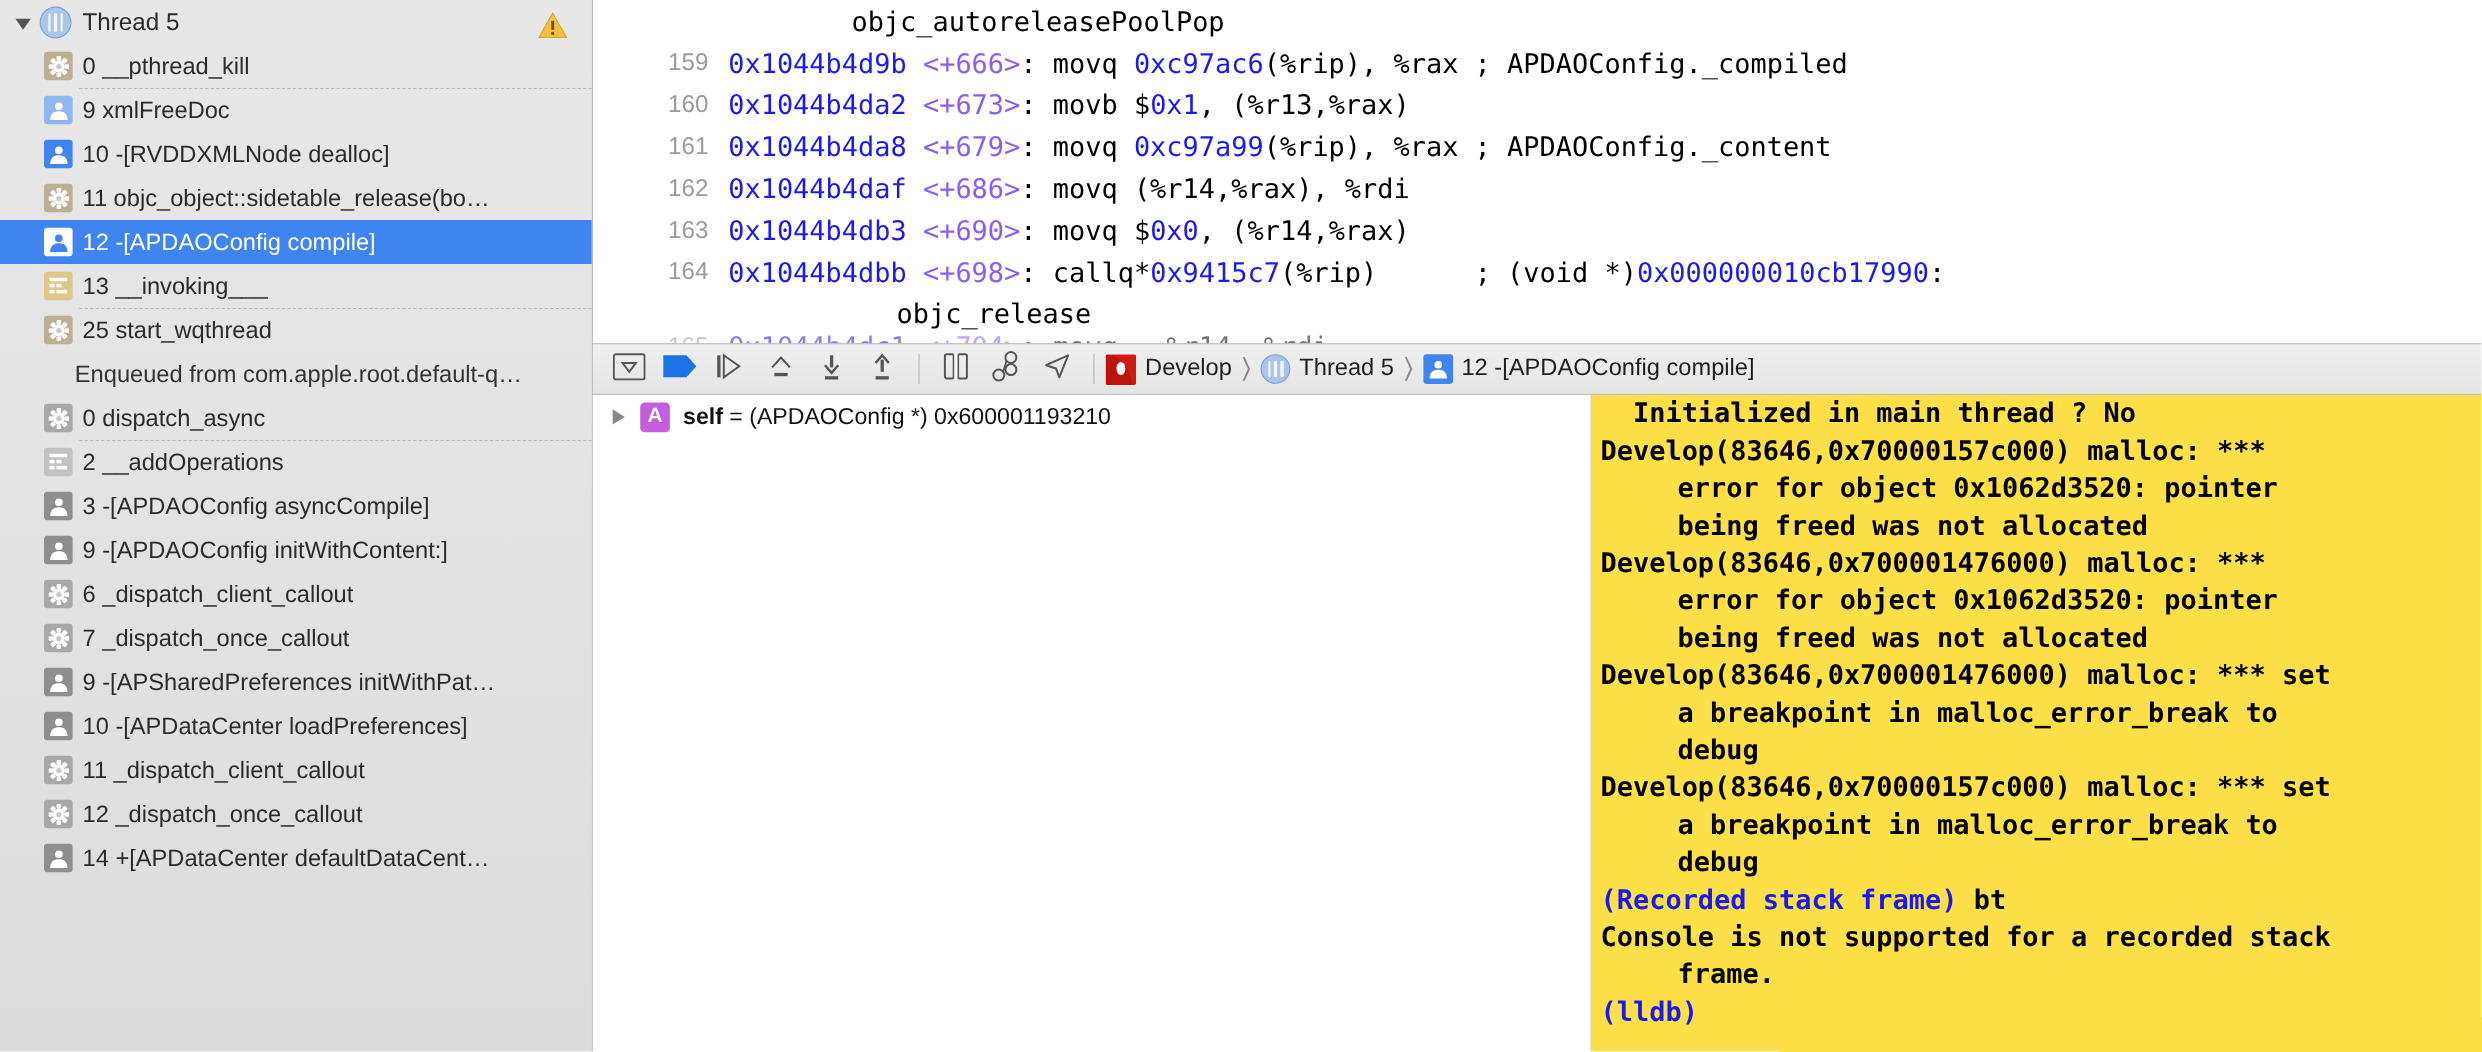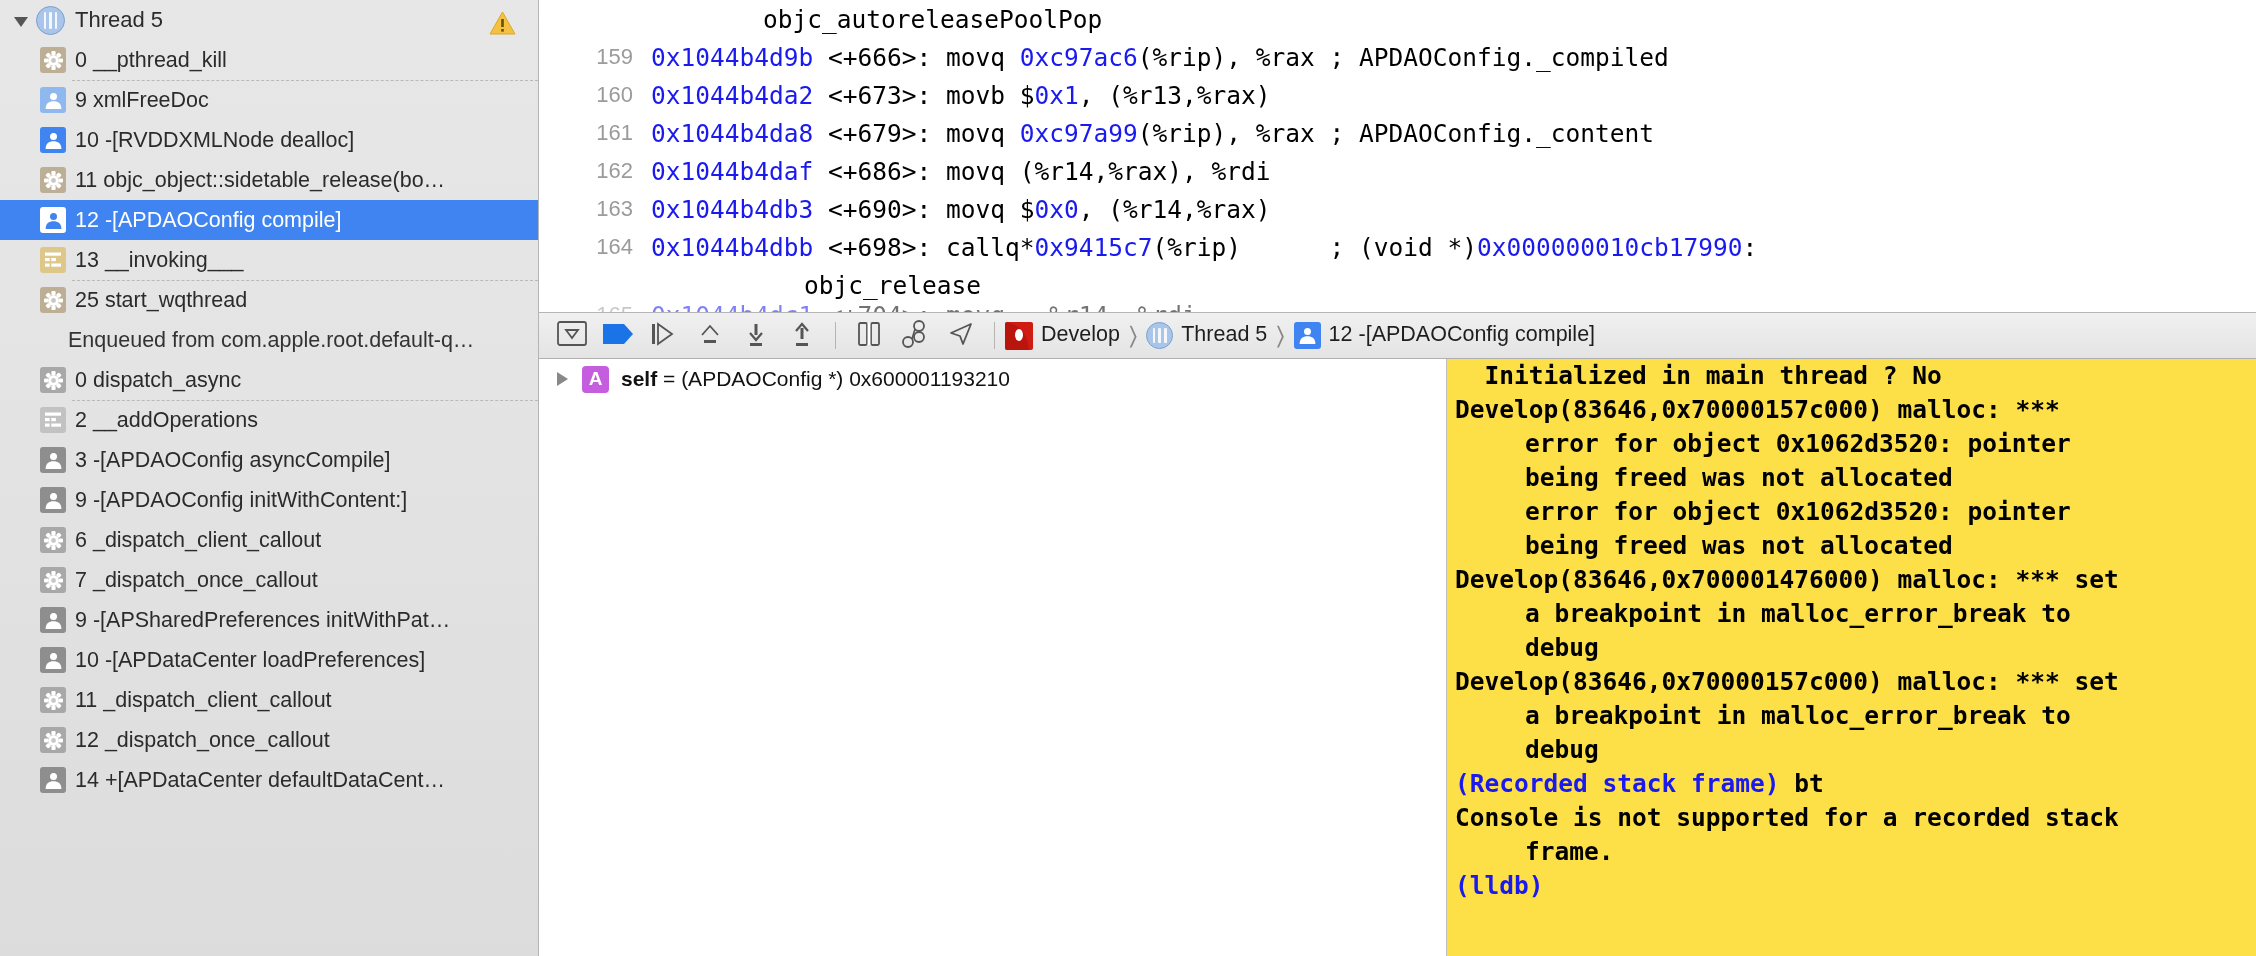--- a/index.html
+++ b/index.html
@@ -143,20 +143,21 @@
     min-width: 0;
   }
 
   
   #asm {
     height: 312px;
     background: #ffffff;
     position: relative;
     overflow: hidden;
     flex: 0 0 312px;
+    margin-left: 11px;
   }
   .asm-line {
     display: flex;
     height: 38px;
     align-items: center;
     font-family: "DejaVu Sans Mono", monospace;
     font-size: 24.5px;
     white-space: pre;
     color: #000;
   }
@@ -164,21 +165,21 @@
     width: 112px;
     flex: 0 0 112px;
     text-align: right;
     padding-right: 18px;
     color: #9b9b9b;
     font-family: "Liberation Sans", sans-serif;
     font-size: 22px;
   }
   .asm-body { flex: 1 1 auto; display: flex; white-space: pre; }
   .addr  { color: #1a1aee; }
-  .off   { color: #000000; }
+  .off   { color: #8b5cf6; }
   .num   { color: #1a1aee; }
   .plain { color: #000; }
   .cmt   { color: #000; }
   .asm-cont {
     display: flex;
     height: 38px;
     align-items: center;
     font-family: "DejaVu Sans Mono", monospace;
     font-size: 24.5px;
     white-space: pre;
@@ -724,20 +725,21 @@
           <span>= (APDAOConfig *) 0x600001193210</span>
         </div>
       </div>
 
       <div id="console">
         <div id="console-lines">
             <div class="con-line">  Initialized in main thread ? No</div>
             <div class="con-line">Develop(83646,0x70000157c000) malloc: ***</div>
             <div class="con-line ind">error for object 0x1062d3520: pointer</div>
             <div class="con-line ind">being freed was not allocated</div>
+            <div class="con-line">Develop(83646,0x700001476000) malloc: ***</div>
             <div class="con-line ind">error for object 0x1062d3520: pointer</div>
             <div class="con-line ind">being freed was not allocated</div>
             <div class="con-line">Develop(83646,0x700001476000) malloc: *** set</div>
             <div class="con-line ind">a breakpoint in malloc_error_break to</div>
             <div class="con-line ind">debug</div>
             <div class="con-line">Develop(83646,0x70000157c000) malloc: *** set</div>
             <div class="con-line ind">a breakpoint in malloc_error_break to</div>
             <div class="con-line ind">debug</div>
             <div class="con-line"><span class="con-blue">(Recorded stack frame)</span> bt</div>
             <div class="con-line">Console is not supported for a recorded stack</div>

